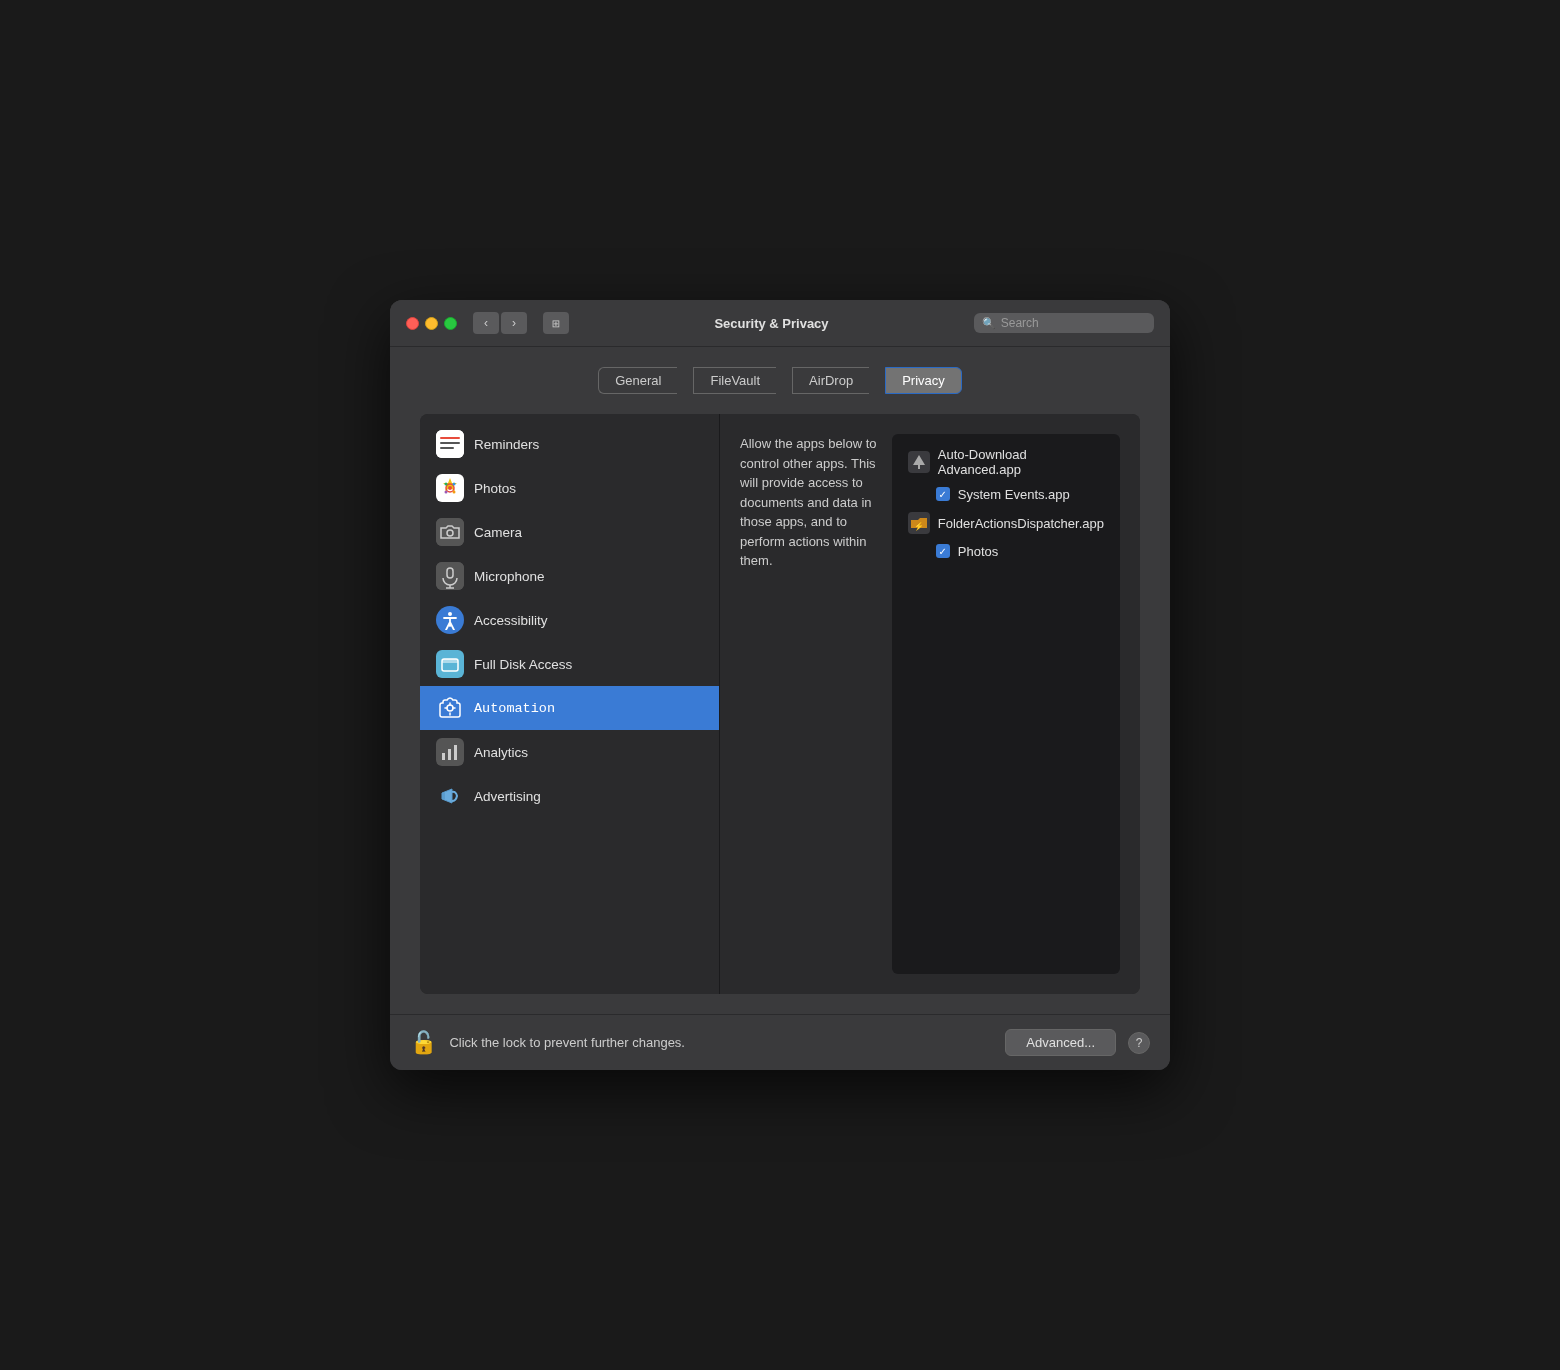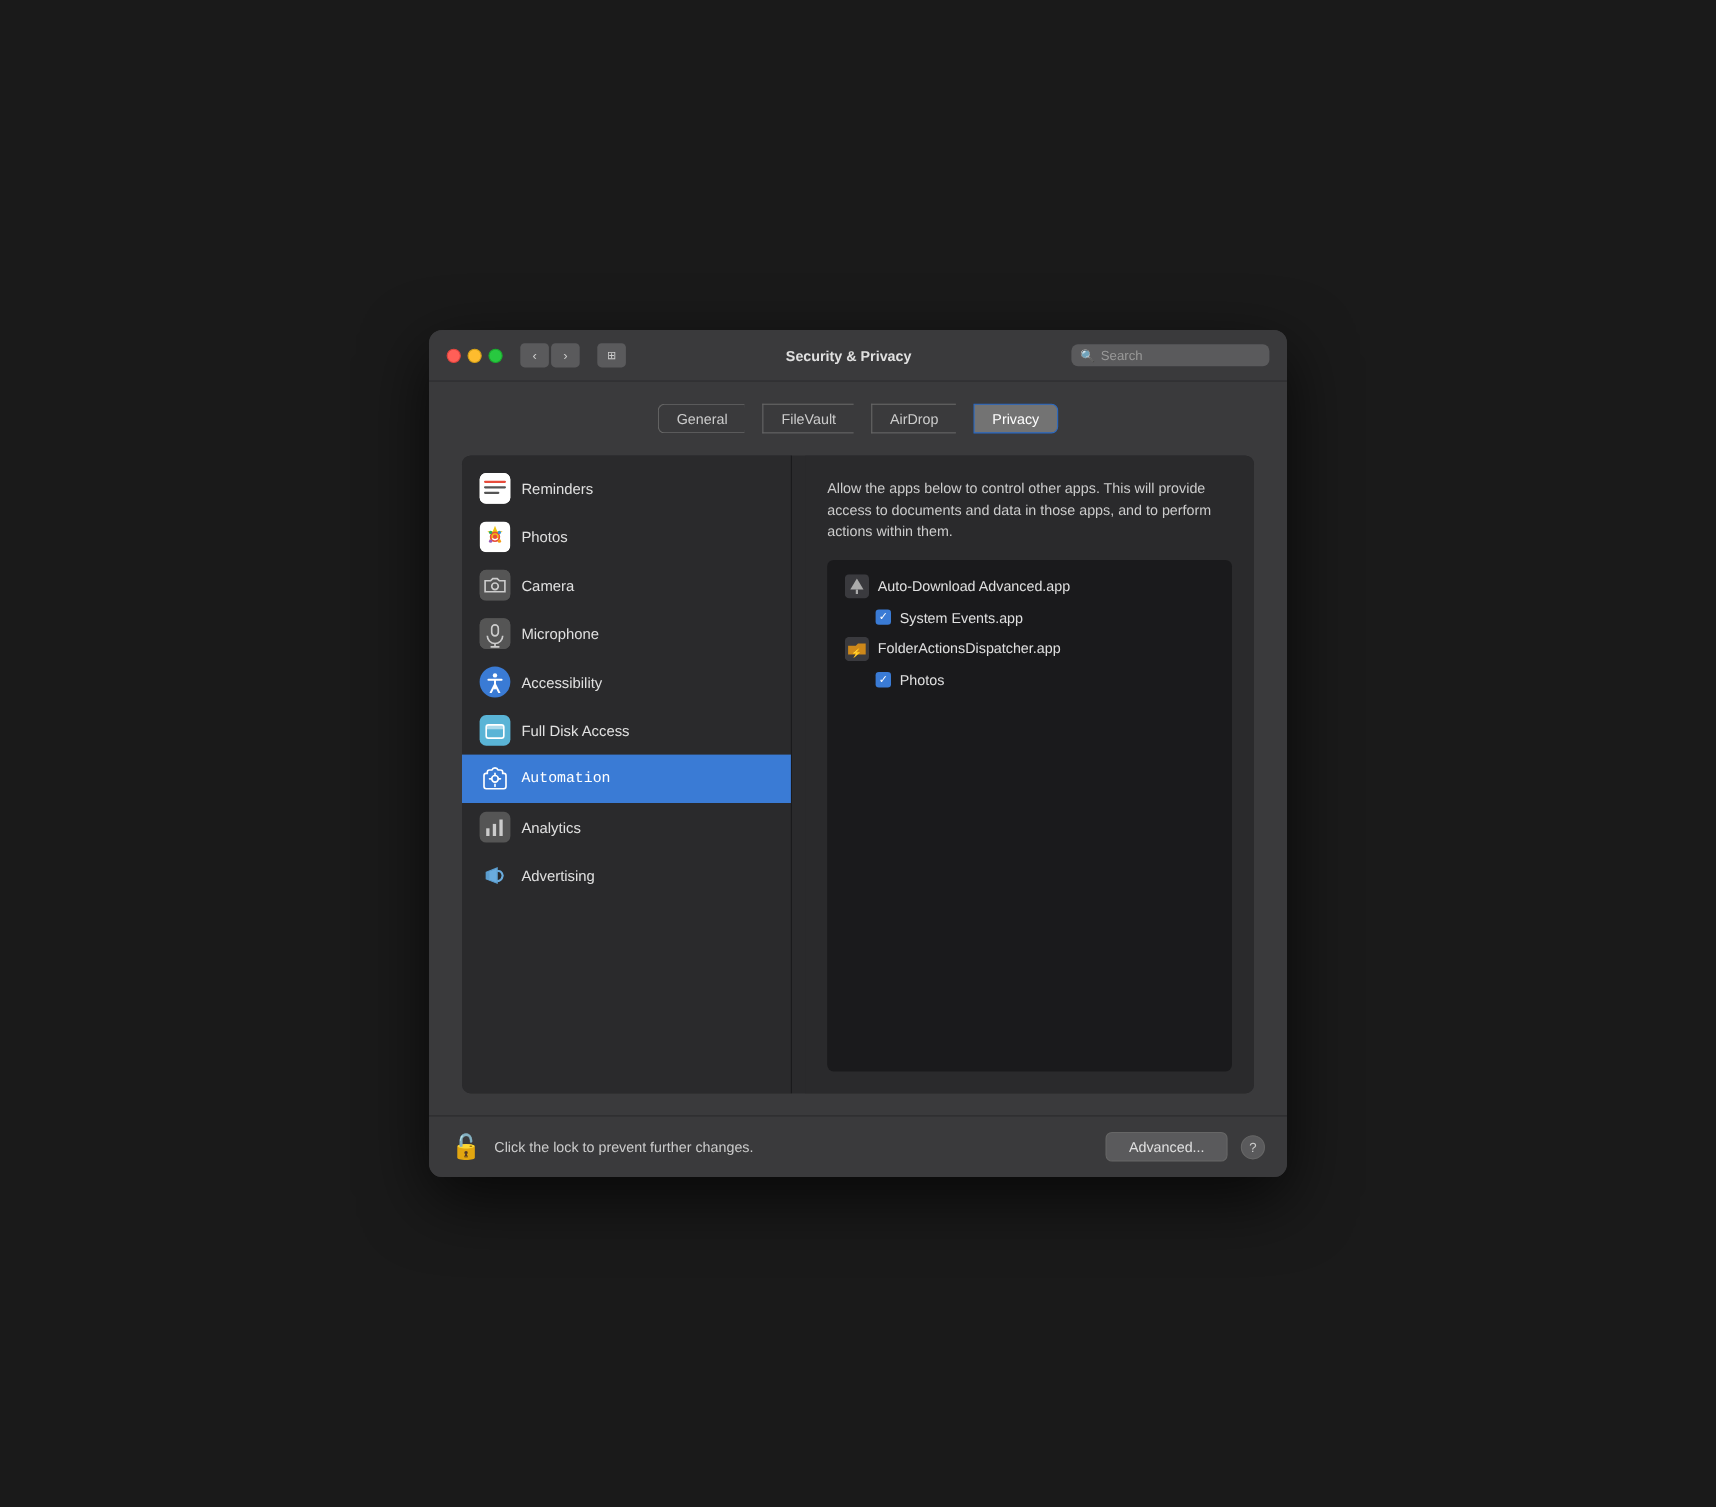--- a/index.html
+++ b/index.html
@@ -119,21 +119,21 @@
     }
     .tab:first-child { border-radius: 6px 0 0 6px; }
     .tab:last-child { border-radius: 0 6px 6px 0; border-right: 1px solid #666; }
     .tab.active {
       background: #737373;
       color: #fff;
       border-color: #2a6ac5;
     }
     .main-panel {
       display: flex;
-      gap: 12px;
+      gap: 0;
       background: #2a2a2c;
       border-radius: 8px;
       overflow: hidden;
       min-height: 580px;
     }
     .sidebar {
       width: 300px;
       background: #2a2a2c;
       padding: 8px 0;
       border-right: 1px solid #1a1a1c;
@@ -164,21 +164,21 @@
     }
     .icon-reminders { background: #fff; border-radius: 6px; }
     .icon-camera { background: #555; border-radius: 6px; }
     .icon-microphone { background: #555; border-radius: 6px; }
     .icon-analytics { background: #555; border-radius: 6px; }
     .right-panel {
       flex: 1;
       padding: 20px;
       background: #2a2a2c;
       display: flex;
-      flex-direction: column;
+      flex-direction: row;
     }
     .description-text {
       color: #ccc;
       font-size: 13px;
       line-height: 1.5;
       margin-bottom: 16px;
     }
     .apps-list {
       background: #1a1a1c;
       border-radius: 6px;

